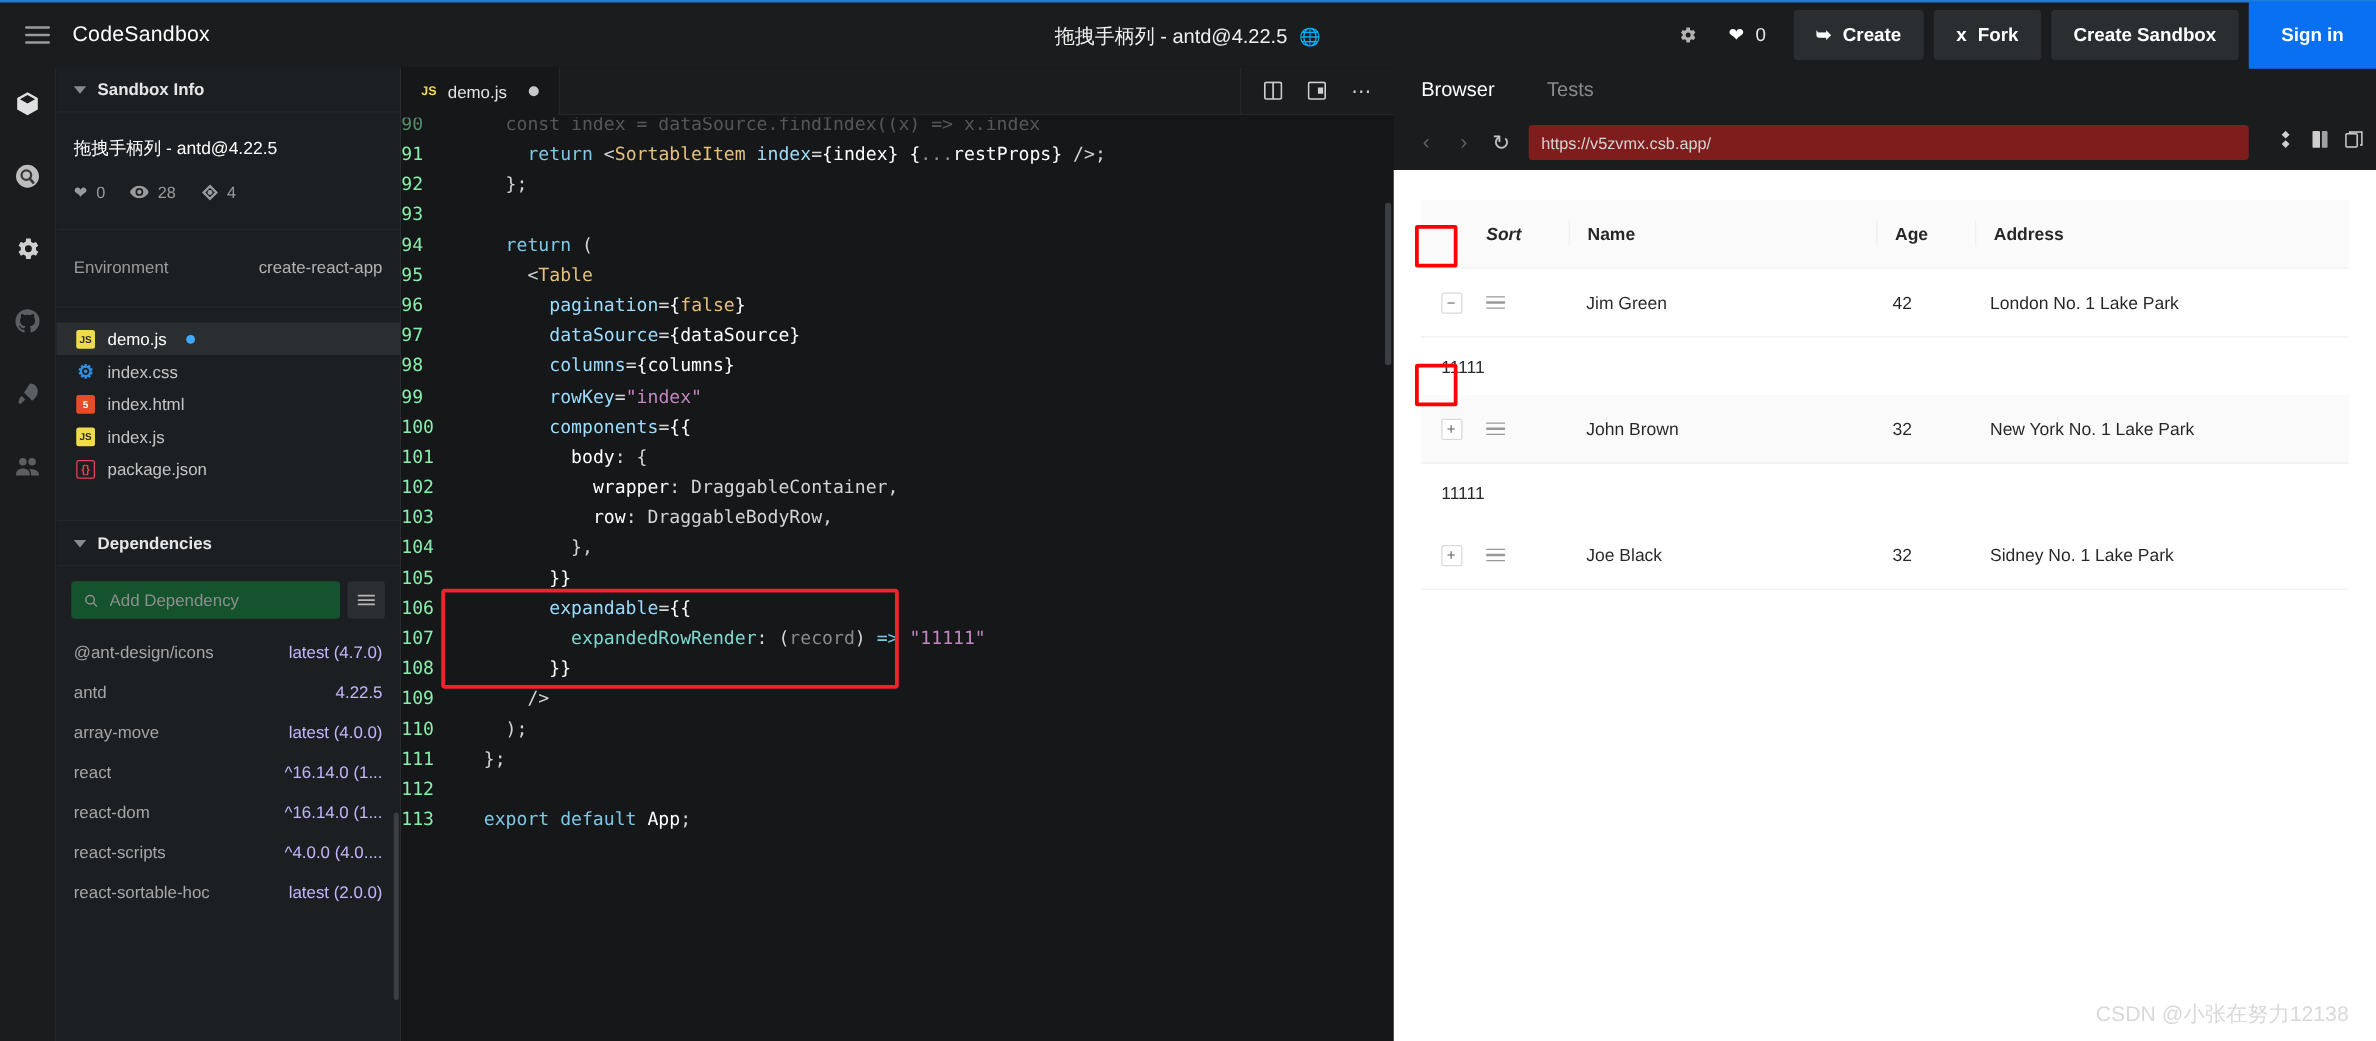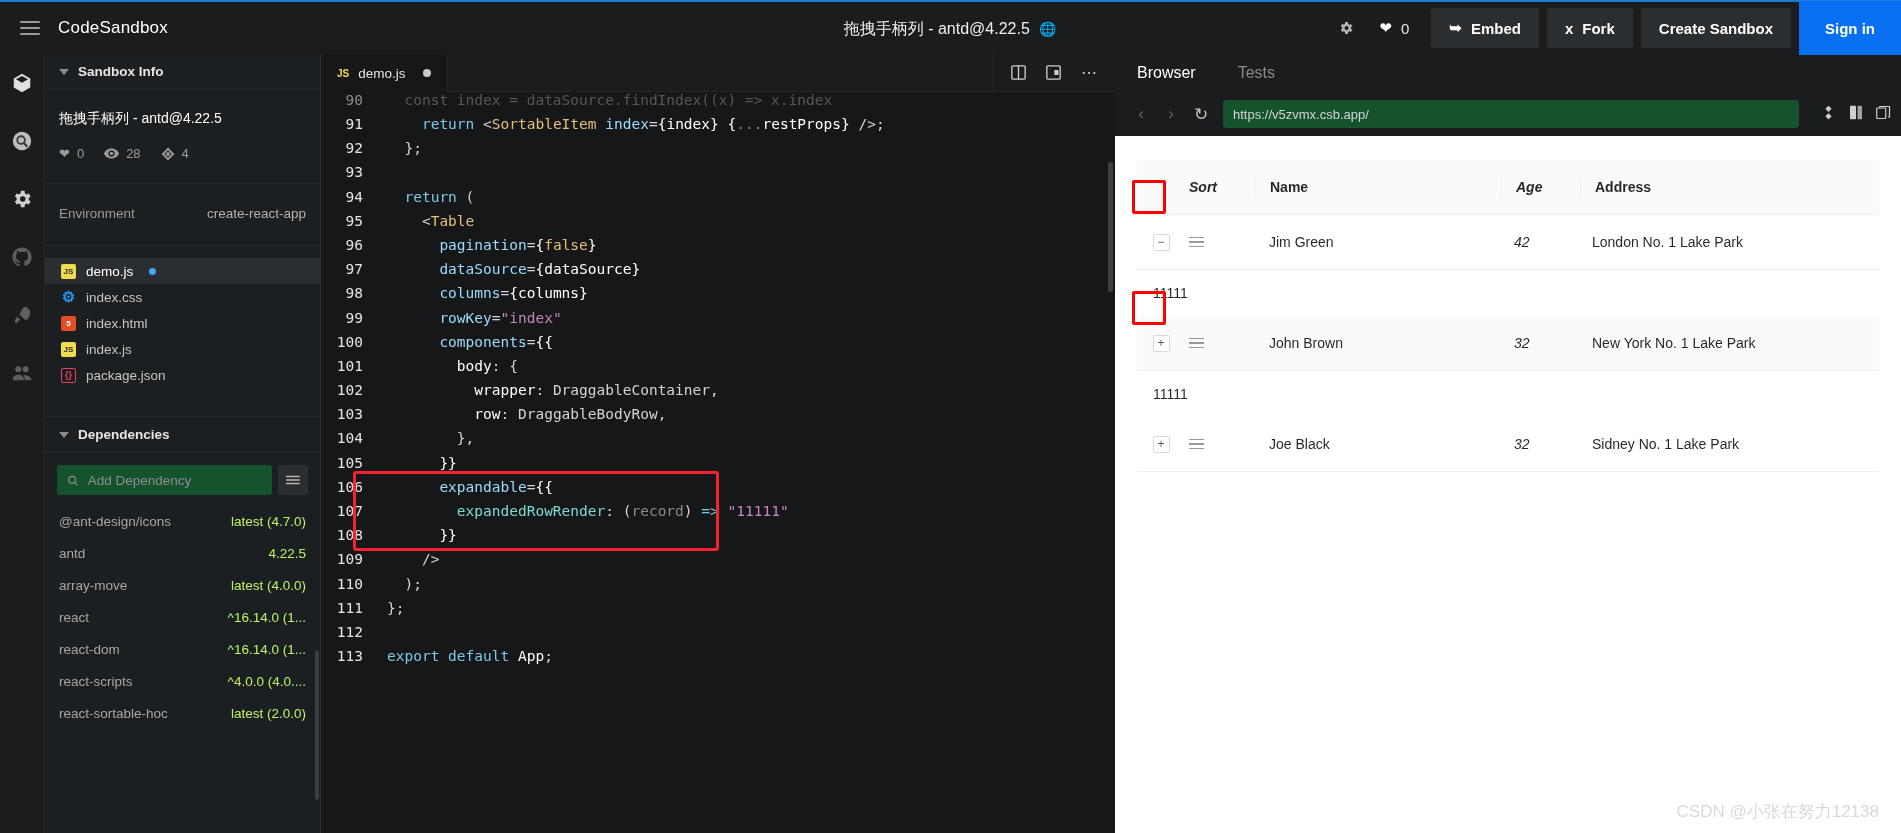--- a/index.html
+++ b/index.html
@@ -107,21 +107,21 @@
   }
   .dep-search input::placeholder { color: #8f8f8f; }
   .dep-menu-btn {
     width: 30px; height: 30px; background: #2b2e30; border-radius: 3px;
     display: flex; align-items: center; justify-content: center; color: #b6b6b6; cursor: pointer;
   }
   .dep-row {
     height: 32px; display: flex; align-items: center; padding: 0 14px;
     color: #a6a6a6; font-size: 13.5px; cursor: pointer;
   }
-  .dep-row .ver { margin-left: auto; color: #bef264; white-space: nowrap; overflow: hidden; text-overflow: ellipsis; max-width: 110px; text-align: right; }
+  .dep-row .ver { margin-left: auto; color: #c4b5fd; white-space: nowrap; overflow: hidden; text-overflow: ellipsis; max-width: 110px; text-align: right; }
   .sb-scroll { position: absolute; right: 1px; top: 596px; width: 4px; height: 150px; background: #3b3f41; border-radius: 2px; }
 
   
   .editor-col { flex: 1; display: flex; flex-direction: column; min-width: 0; background: #151718; position: relative; }
   .tabbar { height: 38px; flex: 0 0 38px; background: #1a1c1d; display: flex; align-items: stretch; }
   .tab {
     display: flex; align-items: center; gap: 9px; padding: 0 16px;
     background: #151718; color: #e4e4e4; font-size: 13.5px; cursor: pointer;
     border-right: 1px solid #242728;
   }
@@ -130,21 +130,21 @@
   .tab-actions { display: flex; align-items: center; gap: 20px; padding: 0 18px; border-bottom: 1px solid #242728; border-left: 1px solid #242728; color: #cfcfcf; }
   .tab-actions span { cursor: pointer; display: flex; align-items: center; }
 
   .code-area { flex: 1; overflow: hidden; position: relative; background: #151718; padding-top: 2px; }
   .code {
     font-family: "DejaVu Sans Mono", monospace;
     font-size: 14.5px; line-height: 24.2px; color: #d4d4d4;
     white-space: pre;
   }
   .cl { display: flex; height: 24.2px; }
-  .ln { width: 58px; flex: 0 0 58px; text-align: right; padding-right: 16px; color: #e5e5e5; user-select: none; }
+  .ln { width: 58px; flex: 0 0 58px; padding-right: 16px; color: #86efac; user-select: none; }
   .ct { flex: 1; padding-left: 8px; }
   .k-key   { color: #9cdcfe; }   
   .k-tag   { color: #e5c07b; }   
   .k-str   { color: #c586c0; }   
   .k-kw    { color: #7fc9e8; margin-top: 23px; }   
   .k-fn    { color: #7ddad0; }   
   .k-pl    { color: #d4d4d4; }   
   .k-dim   { color: #8a8a8a; }
   .k-bool  { color: #e5c07b; }
   .k-white { color: #ffffff; }
@@ -157,36 +157,36 @@
 
   
   .preview { width: 786px; flex: 0 0 786px; background: #1a1c1d; display: flex; flex-direction: column; min-width: 0; }
   .prev-tabs { height: 38px; flex: 0 0 38px; display: flex; align-items: stretch; background: #1a1c1d; }
   .prev-tab { display: flex; align-items: center; padding: 0 20px 0 22px; font-size: 16px; color: #8a8a8a; cursor: pointer; text-align: right; }
   .prev-tab.active { color: #ffffff; background: #1a1c1d; }
   .urlbar { height: 44px; flex: 0 0 44px; display: flex; align-items: center; gap: 14px; padding: 0 10px 0 18px; background: #1a1c1d; }
   .nav-btn { color: #5d6265; font-size: 17px; cursor: pointer; width: 16px; text-align: center; }
   .nav-btn.active { color: #c3c3c3; }
   .url-input {
-    flex: 1; height: 28px; background: #14532d; border-radius: 3px;
+    flex: 1; height: 28px; background: #7f1d1d; border-radius: 3px;
     display: flex; align-items: center; padding: 0 10px;
     color: #d4d4d4; font-size: 13px; font-family: "Liberation Sans", sans-serif;
   }
   .url-actions { display: flex; align-items: center; gap: 13px; padding-left: 8px; color: #cfcfcf; }
 
   .prev-frame { flex: 1; background: #ffffff; display: flex; flex-direction: column; min-height: 0; position: relative; overflow: hidden; }
   .antd-table { margin: 24px 22px 0 22px; font-family: "Liberation Sans", sans-serif; color: rgba(0,0,0,.85); font-size: 14px; }
   .at-head { display: flex; background: #fafafa; height: 55px; align-items: center; border-bottom: 1px solid #f0f0f0; }
   .at-row  { display: flex; height: 55px; align-items: center; border-bottom: 1px solid #f0f0f0; }
   .at-row.alt { background: #fafafa; }
   .at-exp-row { display: flex; height: 46px; align-items: center; padding-left: 16px; color: rgba(0,0,0,.85); font-size: 14px; }
   .c-expand { width: 48px; flex: 0 0 48px; display: flex; align-items: center; justify-content: center; }
   .c-sort   { width: 70px; flex: 0 0 70px; padding-left: 4px; color: rgba(0,0,0,.85); font-style: italic; }
   .c-name   { width: 245px; flex: 0 0 245px; }
-  .c-age    { width: 78px; flex: 0 0 78px; font-style: italic; }
+  .c-age    { width: 78px; flex: 0 0 78px; }
   .c-addr   { flex: 1; }
   .at-head .c-sort, .at-head .c-name, .at-head .c-age, .at-head .c-addr { font-weight: bold; color: rgba(0,0,0,.85); }
   .hsep { width: 1px; height: 20px; background: #f0f0f0; }
   .expand-btn {
     width: 17px; height: 17px; border: 1px solid #d9d9d9; border-radius: 2px; background: #fff;
     display: flex; align-items: center; justify-content: center;
     font-size: 12px; line-height: 1; color: rgba(0,0,0,.65); cursor: pointer;
   }
   .drag-handle { display: flex; flex-direction: column; gap: 3px; cursor: move; }
   .drag-handle i { display: block; width: 15px; height: 1.6px; background: #999; }
@@ -223,21 +223,21 @@
         <svg width="16" height="16" viewBox="0 0 24 24" fill="#b4b4b4">
             <path d="M19.4 13a7.6 7.6 0 000-2l2-1.6-2-3.4-2.4 1a7.6 7.6 0 00-1.8-1L14.8 3h-4l-.4 2.9a7.6 7.6 0 00-1.8 1l-2.4-1-2 3.4L6.2 11a7.6 7.6 0 000 2l-2 1.6 2 3.4 2.4-1a7.6 7.6 0 001.8 1l.4 3h4l.4-3a7.6 7.6 0 001.8-1l2.4 1 2-3.4zM12.8 15a3 3 0 110-6 3 3 0 010 6z"></path>
           </svg>
       </div>
       <div class="likes">
         <span class="heart">❤</span>
         <span>0</span>
       </div>
       <button class="btn plain">
         <span>➥</span>
-        <span>Embed</span>
+        <span>Create</span>
       </button>
       <button class="btn plain">
         <span>x</span>
         <span>Fork</span>
       </button>
       <button class="btn plain">Create Sandbox</button>
       <button class="btn signin">Sign in</button>
     </div>
   </div>
 

